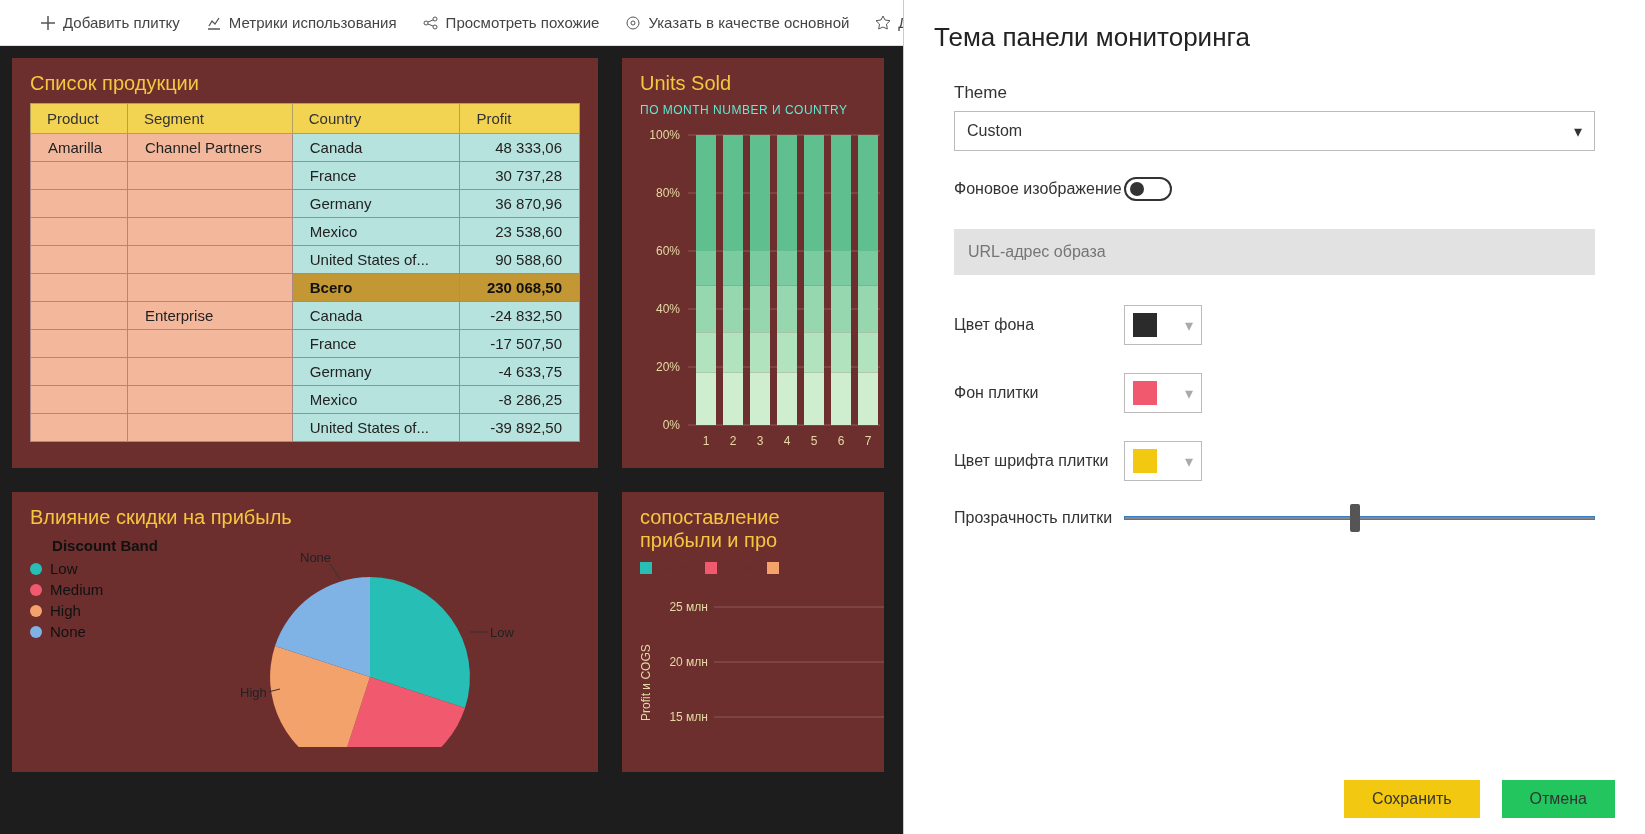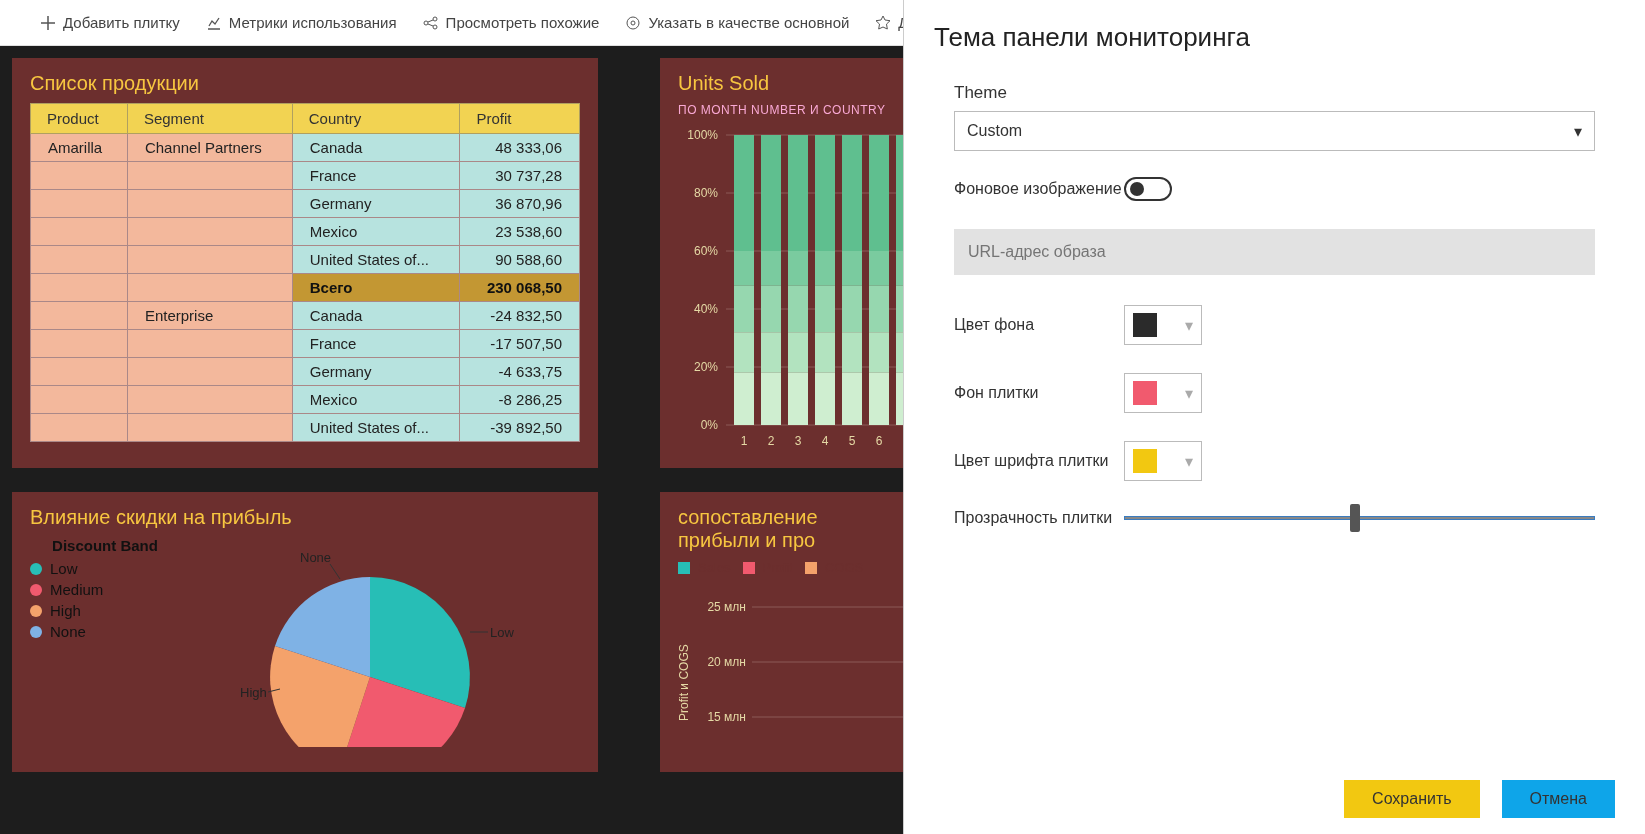--- a/index.html
+++ b/index.html
@@ -3,25 +3,25 @@
 <meta charset="utf-8">
 <style>
 * { box-sizing: border-box; margin: 0; padding: 0; }
 body { font-family: "Segoe UI", Arial, sans-serif; background: #fff; width: 1645px; height: 834px; overflow: hidden; position: relative; }
 .toolbar { height: 46px; background: #fff; display: flex; padding: 0 40px; border-bottom: 1px solid #e0e0e0; }
 .toolbar-item { display: flex; align-items: center; margin-right: 26px; color: #444; font-size: 15px; cursor: pointer; }
 .toolbar-item svg, .toolbar-item .ticon { margin-right: 7px; }
 .dark-area { background: #1d1d1d; height: 788px; display: flex; flex-direction: column; }
 .qa-bar { height: 56px; display: flex; align-items: center; padding: 0 28px; color: #f4e36a; font-size: 18px; font-weight: 500; }
 .qa-bar svg { margin-right: 10px; }
-.tiles-row { display: flex; gap: 38px; }
+.tiles-row { display: flex; }
 .tile { margin: 12px; padding: 14px 18px; }
 .tile-brown { background: #6c2f2e; }
 .tile-title { color: #f7c640; font-size: 20px; font-weight: 400; margin-bottom: 8px; }
-.tile-sub { color: #f9a8d4; font-size: 12px; letter-spacing: 0.5px; margin-bottom: 10px; }
+.tile-sub { color: #5eead4; font-size: 12px; letter-spacing: 0.5px; margin-bottom: 10px; }
 .table-wrap { background: transparent; }
 table.data { border-collapse: collapse; width: 100%; font-size: 15px; }
 table.data th { background: #f2d352; color: #333; text-align: left; font-weight: 400; padding: 6px 16px; border: 1px solid #b0a060; }
 table.data td { padding: 5px 17px; border: 1px solid #a88; }
 .td-peach { background: #f3b89c; color: #222; }
 .td-teal { background: #b7e3df; color: #222; }
 .td-gold { background: #c39733; color: #111; font-weight: 700; }
 .td-num { text-align: right; }
 .axis-label { fill: #e5d9a5; font-size: 12px; }
 .legend { display: flex; align-items: center; color: #fff; font-size: 13px; margin-bottom: 6px; }
@@ -44,21 +44,21 @@
 .row-field .lbl { width: 170px; color: #333; font-size: 16px; }
 .url-input { width: 100%; height: 46px; background: #e2e2e2; border: none; padding: 0 14px; font-size: 16px; color: #555; margin-bottom: 30px; }
 .color-picker { width: 78px; height: 40px; border: 1px solid #bbb; display: flex; align-items: center; justify-content: space-between; padding: 0 8px; cursor: pointer; }
 .color-chip { width: 24px; height: 24px; }
 .slider-wrap { display: flex; align-items: center; }
 .slider { flex: 1; height: 4px; background: #888; position: relative; border: 1px solid #3a7cc0; }
 .slider-knob { width: 10px; height: 28px; background: #555; position: absolute; top: -13px; left: 48%; border-radius: 2px; }
 .panel-foot { height: 70px; display: flex; align-items: center; justify-content: flex-end; padding: 0 30px; }
 .btn { height: 38px; padding: 0 28px; font-size: 16px; border: none; cursor: pointer; margin-left: 22px; }
 .btn-primary { background: #f2c811; color: #333; }
-.btn-secondary { background: #0ea5e9; color: #333; }
+.btn-secondary { background: #22c55e; color: #333; }
 </style>
 </head>
 <body>
 
 <div class="toolbar">
   <div class="toolbar-item">
     <svg width="16" height="16" viewBox="0 0 16 16">
         <path d="M8 1v14M1 8h14" stroke="#555" stroke-width="1.5"></path>
       </svg>
     <span>Добавить плитку</span>

